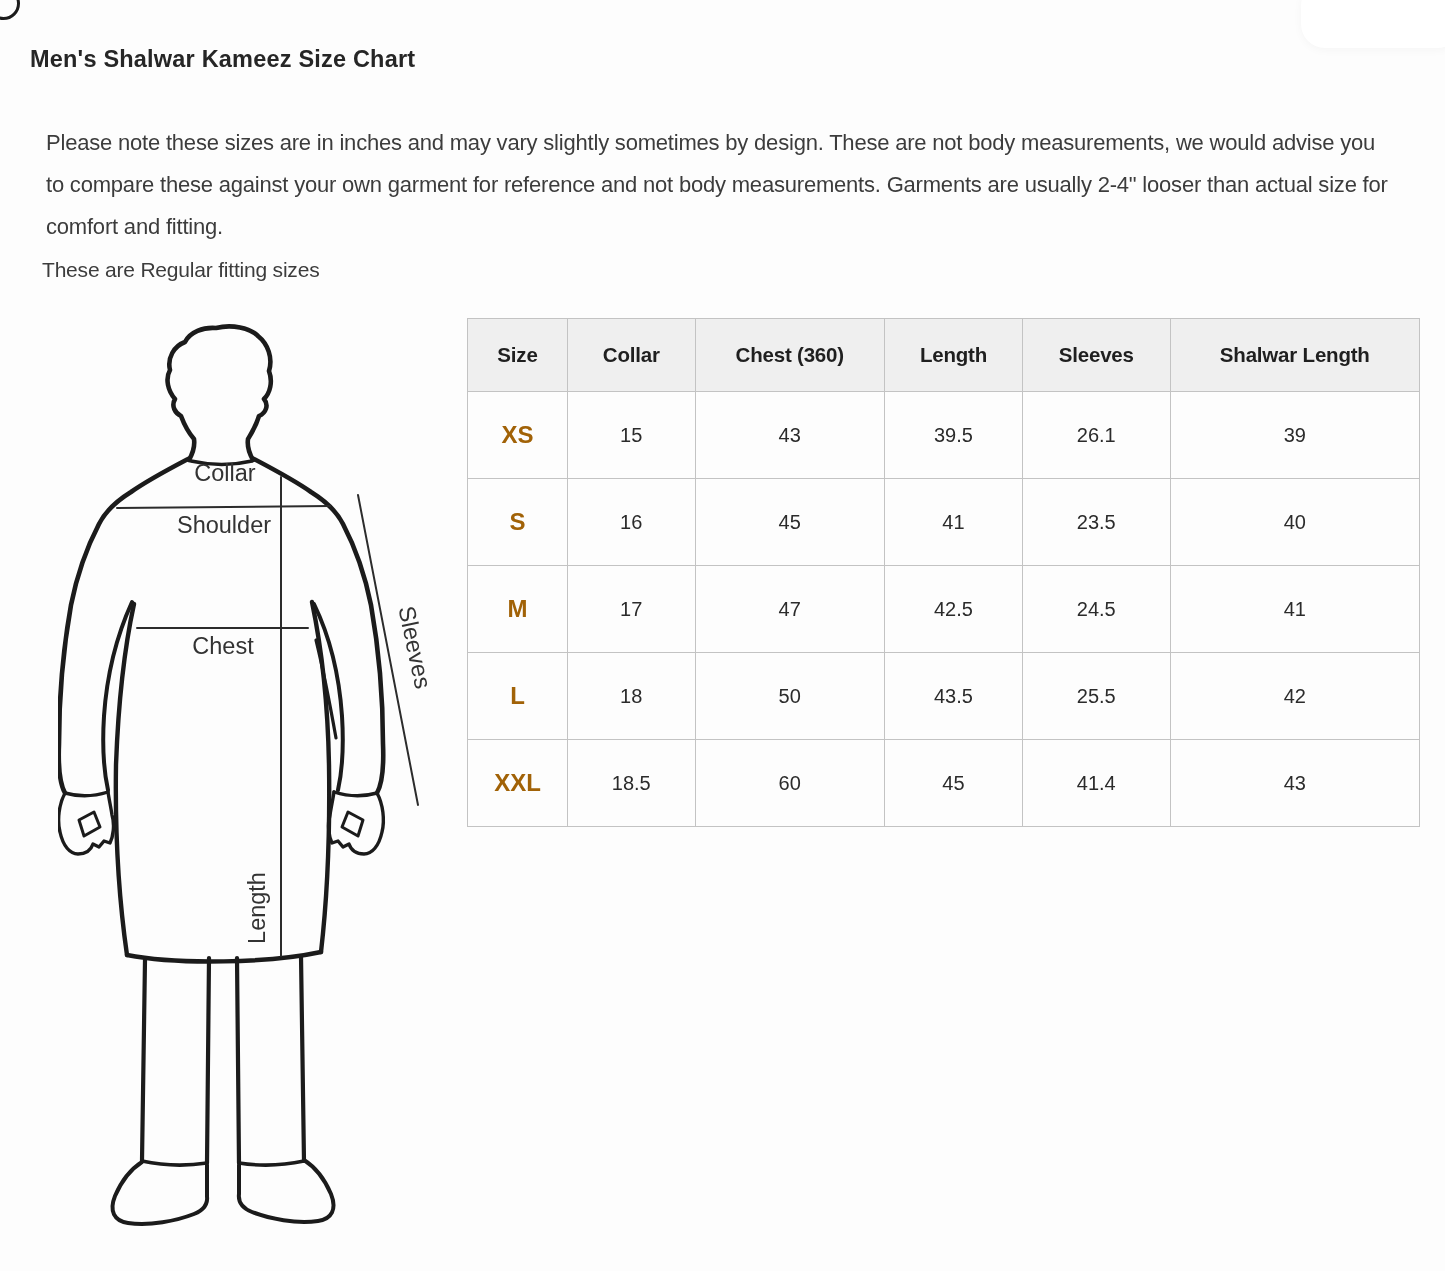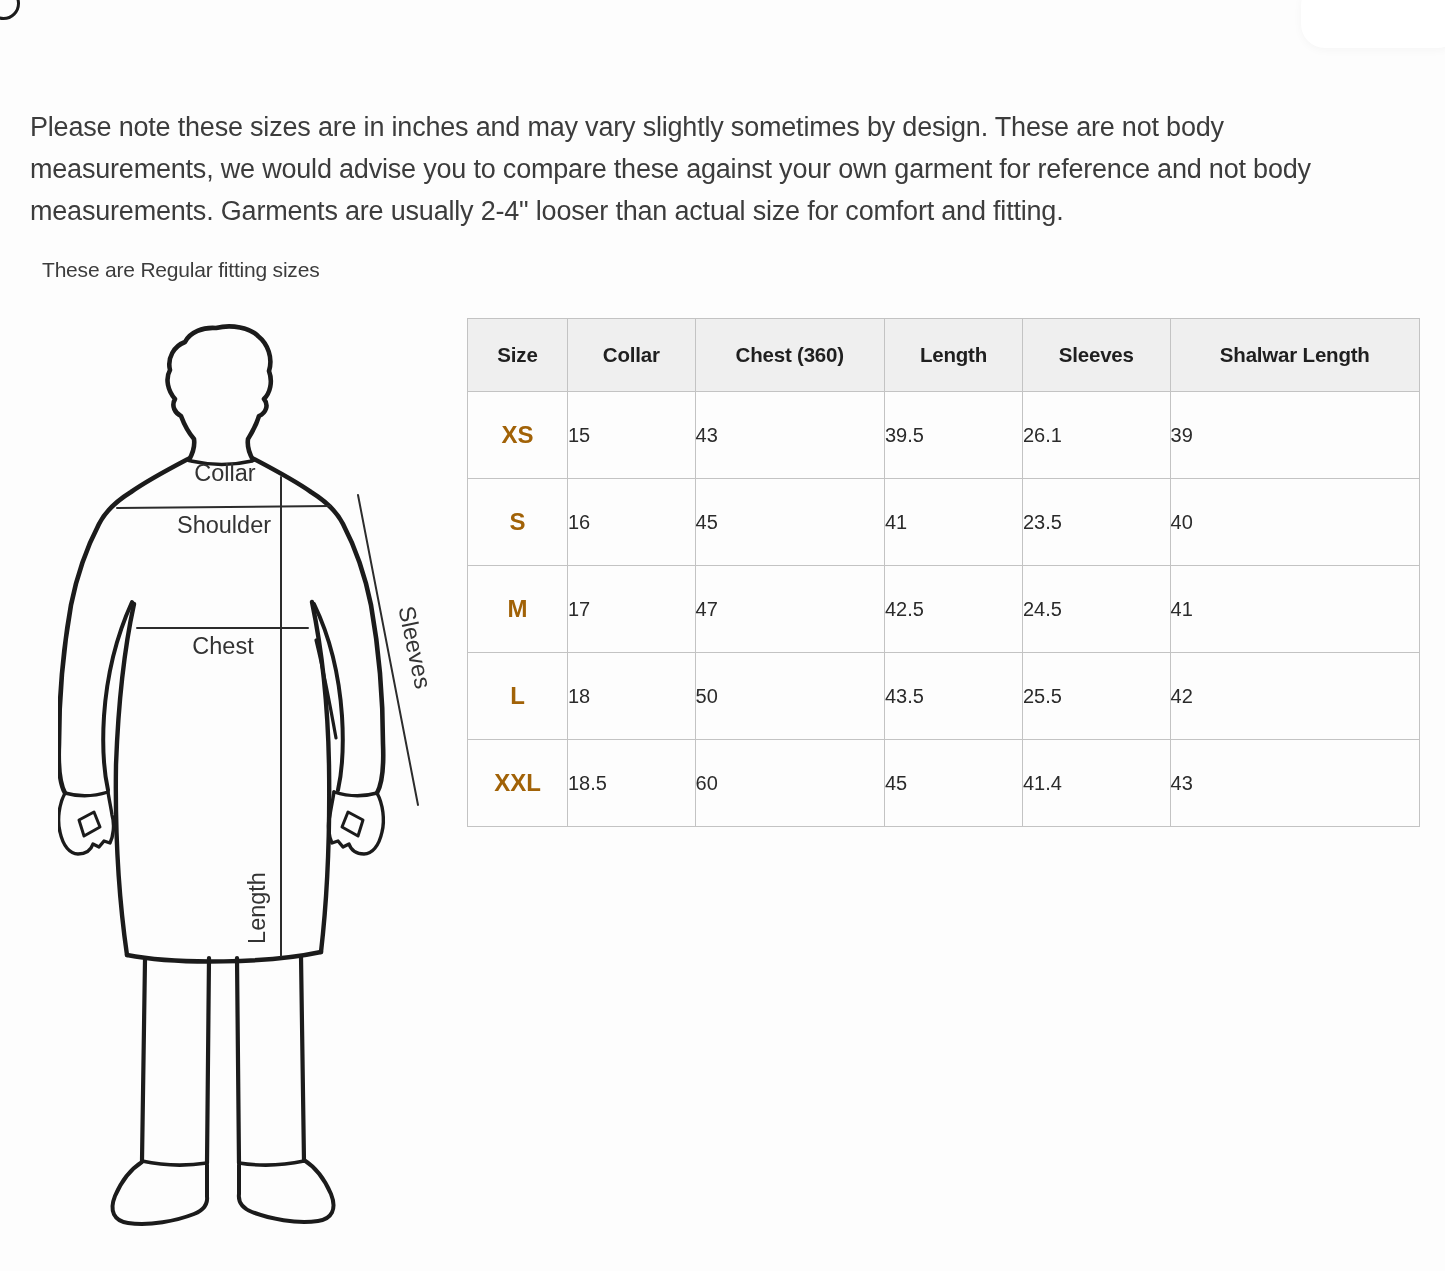--- a/index.html
+++ b/index.html
@@ -17,54 +17,55 @@
   .corner-pill{
     position:absolute;right:-16px;top:-18px;width:160px;height:66px;
     background:#ffffff;border-radius:24px;
     box-shadow:0 2px 10px rgba(0,0,0,0.035);
   }
   .page-title{
     position:absolute;left:30px;top:46px;margin:0;
     font-size:23.5px;font-weight:700;color:#262626;letter-spacing:.2px;
   }
   .description{
-    position:absolute;left:30px;top:106px;width:1350px;margin:0;
-    font-size:27px;line-height:42px;color:#3c3c3c;letter-spacing:-.2px;
+    position:absolute;left:30px;top:106px;width:1350px;margin:16px;
+    font-size:22px;line-height:42px;color:#3c3c3c;letter-spacing:-.2px;
   }
   .fitting-note{
     position:absolute;left:30px;top:246px;margin:12px;
     font-size:21px;color:#3c3c3c;letter-spacing:-.2px;
   }
   .figure-svg{position:absolute;left:58px;top:320px;}
   .figure-svg text{
     font-family:"Liberation Sans", sans-serif;
     font-size:23.5px;fill:#333;
   }
   .size-table{
     position:absolute;left:467px;top:318px;width:953px;height:509px;
-    border-collapse:collapse;table-layout:fixed;
+    border-collapse:collapse;table-layout:fixed;text-align:center;
     font-family:"Liberation Sans", sans-serif;
   }
   .size-table th,.size-table td{border:1px solid #c3c3c3;padding:0;}
   .size-table thead th{
     background:#efefef;font-weight:700;color:#1f1f1f;
     font-size:20.5px;height:72px;letter-spacing:-.2px;
   }
   .size-table tbody tr{height:72px;}
   .size-table tbody th{font-weight:700;color:#a16207;font-size:24px;}
   .size-table tbody td{font-weight:400;color:#2b2b2b;font-size:20px;}
 </style>
 </head>
 <body>
 
 <div class="page">
 
   <div class="corner-pill"></div>
   <div class="corner-arc"></div>
 
+  <h1 class="page-title">Men's Shalwar Kameez Size Chart</h1>
 
   <p class="description">Please note these sizes are in inches and may vary slightly sometimes by design. These are not body measurements, we would advise you to compare these against your own garment for reference and not body measurements. Garments are usually 2-4" looser than actual size for comfort and fitting.</p>
 
   <p class="fitting-note">These are Regular fitting sizes</p>
 
   <svg class="figure-svg" width="385" height="915" viewBox="0 0 385 915">
     <g fill="none" stroke="#1b1b1b" stroke-linecap="round" stroke-linejoin="round">
 
       <path stroke-width="4.6" d="
         M 131,140 C 135,133 137,126 136,119 C 130,112 126,104 123,96

